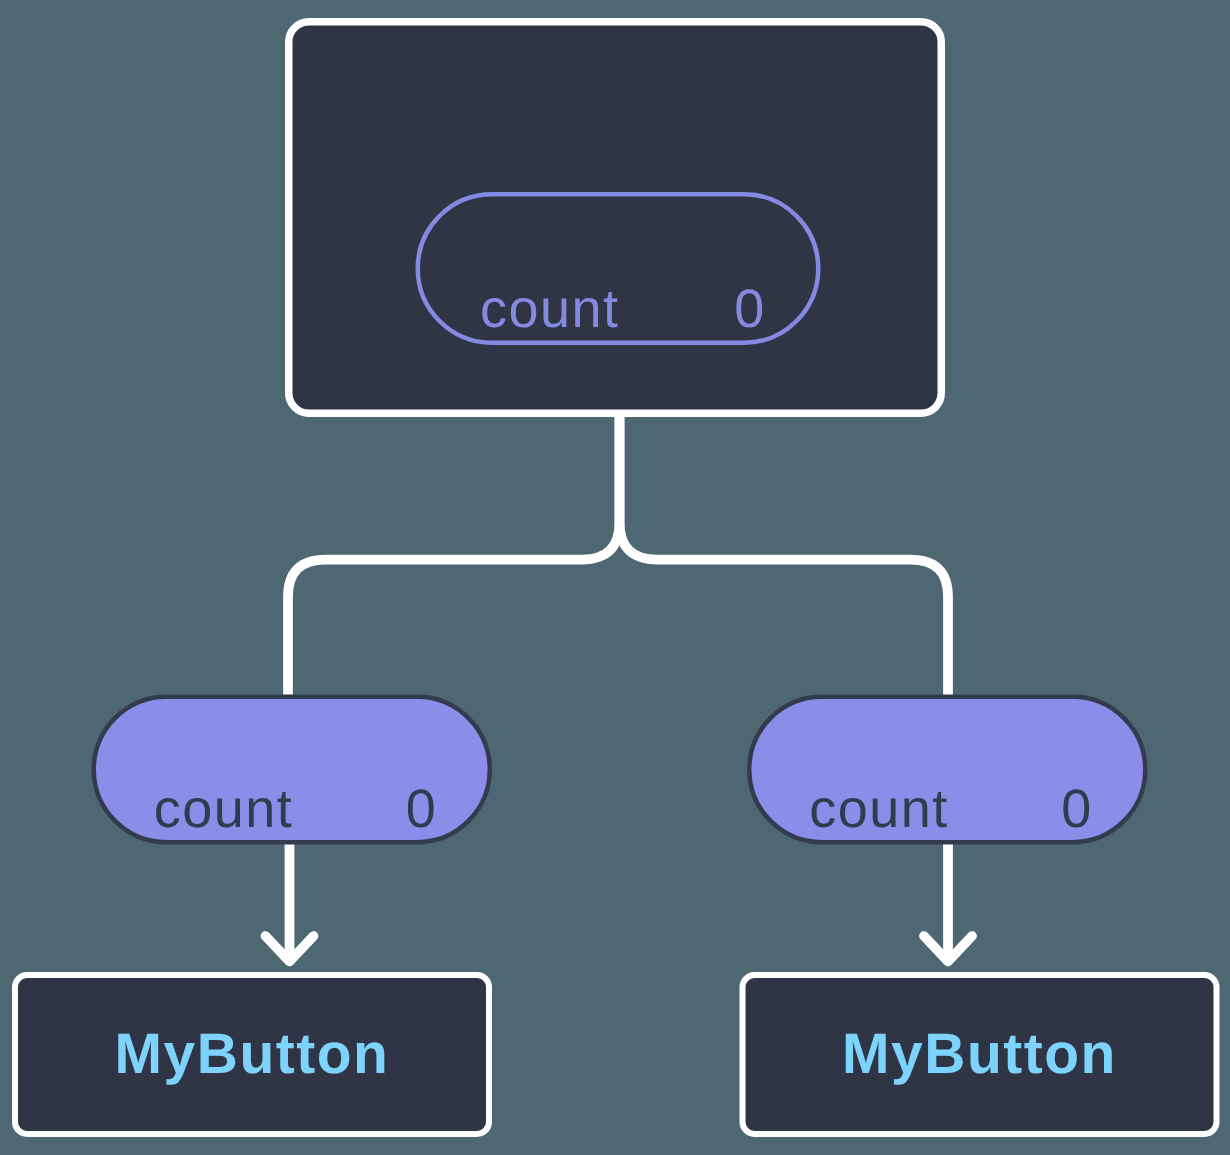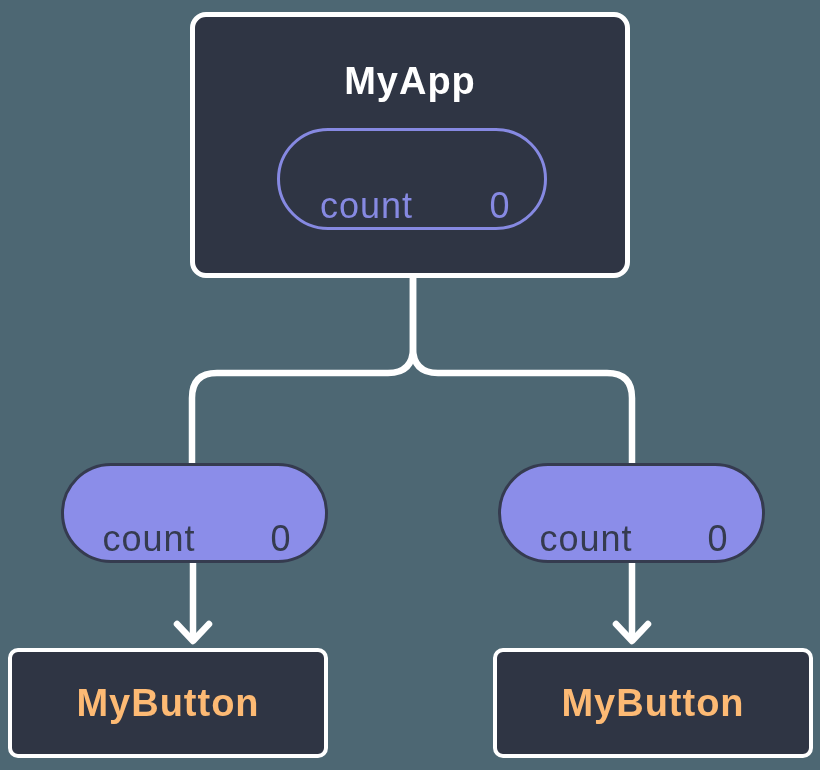--- a/index.html
+++ b/index.html
@@ -49,21 +49,21 @@
   }
   .node-button {
     top: 648px;
     width: 320px;
     height: 110px;
     border: 4px solid #FFFFFF;
     border-radius: 10px;
     display: flex;
     align-items: center;
     justify-content: center;
-    color: #fdba74;
+    color: #7dd3fc;
     font-size: 38px;
     font-weight: 600;
     letter-spacing: 1px;
   }
   .node-button-left  { left: 8px; }
   .node-button-right { left: 493px; }
 
   .pill {
     position: absolute;
     box-sizing: border-box;
@@ -129,21 +129,20 @@
         <path d="M177 624 L193 641 L209 624"></path>
       </g>
       <g>
         <path d="M632 561 L632 638"></path>
         <path d="M616 624 L632 641 L648 624"></path>
       </g>
     </g>
   </svg>
 
   <div class="node node-root">
-    <div class="node-title">MyApp</div>
     <div class="pill pill-outline">
       <span class="pill-name">count</span>
       <span class="pill-divider"></span>
       <span class="pill-value">0</span>
     </div>
   </div>
 
   <div class="pill pill-filled pill-left">
     <span class="pill-name">count</span>
     <span class="pill-divider"></span>

